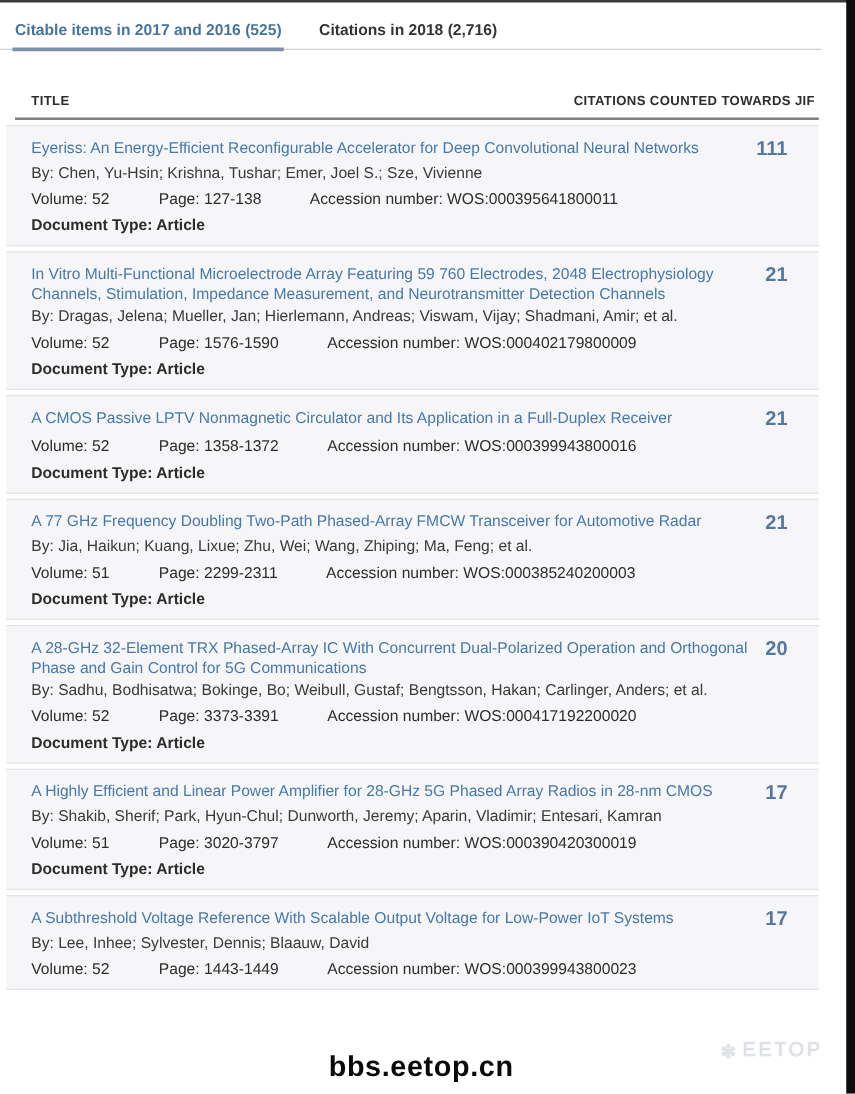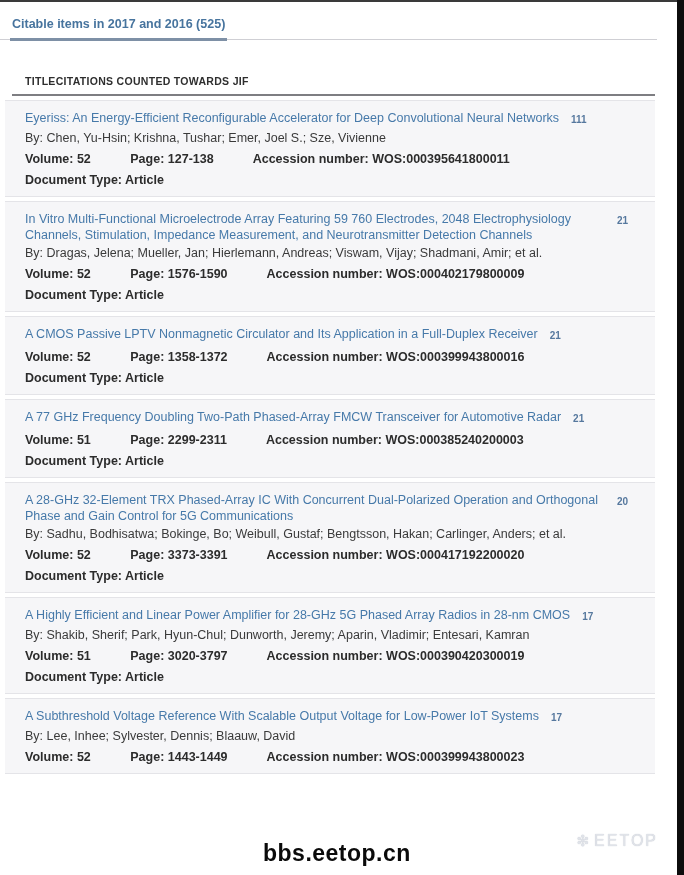--- a/index.html
+++ b/index.html
@@ -21,52 +21,53 @@
   .page-title { font-size: 17px; font-weight: bold; color: #262626; letter-spacing: 0.2px; margin: 0; }
   .show-all { position: absolute; right: 37px; top: 15px; font-size: 13px; color: #3a6cc0; text-decoration: none; cursor: pointer; }
 
   
   .tabs { display: flex; gap: 26px; margin-top: 17px; padding-left: 10px; border-bottom: 1px solid #cfcfd4; width: 657px; }
   .tab { position: relative; font-size: 12.5px; font-weight: bold; color: #333; padding: 0 2px 8px 2px; cursor: pointer; }
   .tab.active { color: #47749e; }
   .tab.active::after { content: ""; position: absolute; left: 0; right: 0; bottom: -2px; height: 3px; background: #7e90a6; }
 
   
-  .table-head { display: flex; justify-content: flex-start; margin: 35px 25px 0 25px; }
+  .table-head { display: flex; justify-content: space-between; margin: 35px 25px 0 25px; }
   .col-label { font-size: 10.5px; font-weight: bold; color: #2e2e2e; letter-spacing: 0.3px; }
   .head-rule { height: 2px; background: #7e7e82; margin: 7px 22px 0 12px; }
 
   
   .rows { margin-top: 4px; }
   .row { background: #f6f6f8; border-top: 1px solid #e4e4e8; border-bottom: 1px solid #e4e4e8; margin: 0 22px 4px 5px; padding: 9px 25px 8px 20px; }
-  .row-top { display: flex; align-items: flex-start; gap: 12px; }
+  .row-top { display: flex; justify-content: space-between; align-items: flex-start; gap: 12px; }
   .title-link { color: #4679a9; font-size: 12.5px; line-height: 16px; text-decoration: none; max-width: 580px; cursor: pointer; }
-  .count { color: #56789e; font-weight: bold; font-size: 10px; line-height: 16px; padding-top: 2px; white-space: nowrap; }
+  .count { color: #56789e; font-weight: bold; font-size: 16px; line-height: 16px; padding-top: 2px; white-space: nowrap; }
   .authors { margin-top: 2px; font-size: 12.5px; color: #3a3a3a; line-height: 16px; }
-  .meta { margin-top: 5px; font-size: 12.5px; font-weight: bold; color: #2c2c2c; line-height: 16px; }
+  .meta { margin-top: 5px; font-size: 12.5px; font-weight: normal; color: #2c2c2c; line-height: 16px; }
   .meta-item { margin-right: 36px; }
   .meta-item:last-child { margin-right: 0; }
   .doctype { margin-top: 5px; font-size: 12.5px; font-weight: bold; color: #2c2c2c; line-height: 16px; }
 
   
   .wm-center { position: absolute; left: 263px; top: 840px; font-size: 23px; font-weight: bold; color: #0a0a0a; letter-spacing: 0.5px; z-index: 6; }
   .wm-logo { position: absolute; right: 26px; top: 832px; z-index: 6; color: #e0e3e9; text-shadow: 0 0 1px #b9bec7; font-size: 16px; letter-spacing: 2px; display: flex; align-items: center; gap: 5px; }
   .wm-logo .glyph { font-size: 15px; letter-spacing: 0; }
 </style>
 </head>
 <body>
 
 <div class="top-edge"></div>
 <div class="right-edge"></div>
 
 <div class="page">
 
 
   <div class="tabs">
     <div class="tab active">Citable items in 2017 and 2016 (525)</div>
+    <div class="tab">Citations in 2018 (2,716)</div>
   </div>
 
   <div class="table-head">
     <span class="col-label">TITLE</span>
     <span class="col-label">CITATIONS COUNTED TOWARDS JIF</span>
   </div>
   <div class="head-rule"></div>
 
   <div class="rows">
   <div class="row">
@@ -108,20 +109,21 @@
       <span class="meta-item"><span>Accession number:</span> <span>WOS:000399943800016</span></span>
     </div>
     <div class="doctype"><span>Document Type:</span> <span>Article</span></div>
   </div>
 
   <div class="row">
     <div class="row-top">
       <a class="title-link">A 77 GHz Frequency Doubling Two-Path Phased-Array FMCW Transceiver for Automotive Radar</a>
       <span class="count">21</span>
     </div>
+    <div class="authors">By: Jia, Haikun; Kuang, Lixue; Zhu, Wei; Wang, Zhiping; Ma, Feng; et al.</div>
     <div class="meta">
       <span class="meta-item"><span>Volume:</span> <span>51</span></span>
       <span class="meta-item"><span>Page:</span> <span>2299-2311</span></span>
       <span class="meta-item"><span>Accession number:</span> <span>WOS:000385240200003</span></span>
     </div>
     <div class="doctype"><span>Document Type:</span> <span>Article</span></div>
   </div>
 
   <div class="row">
     <div class="row-top">

